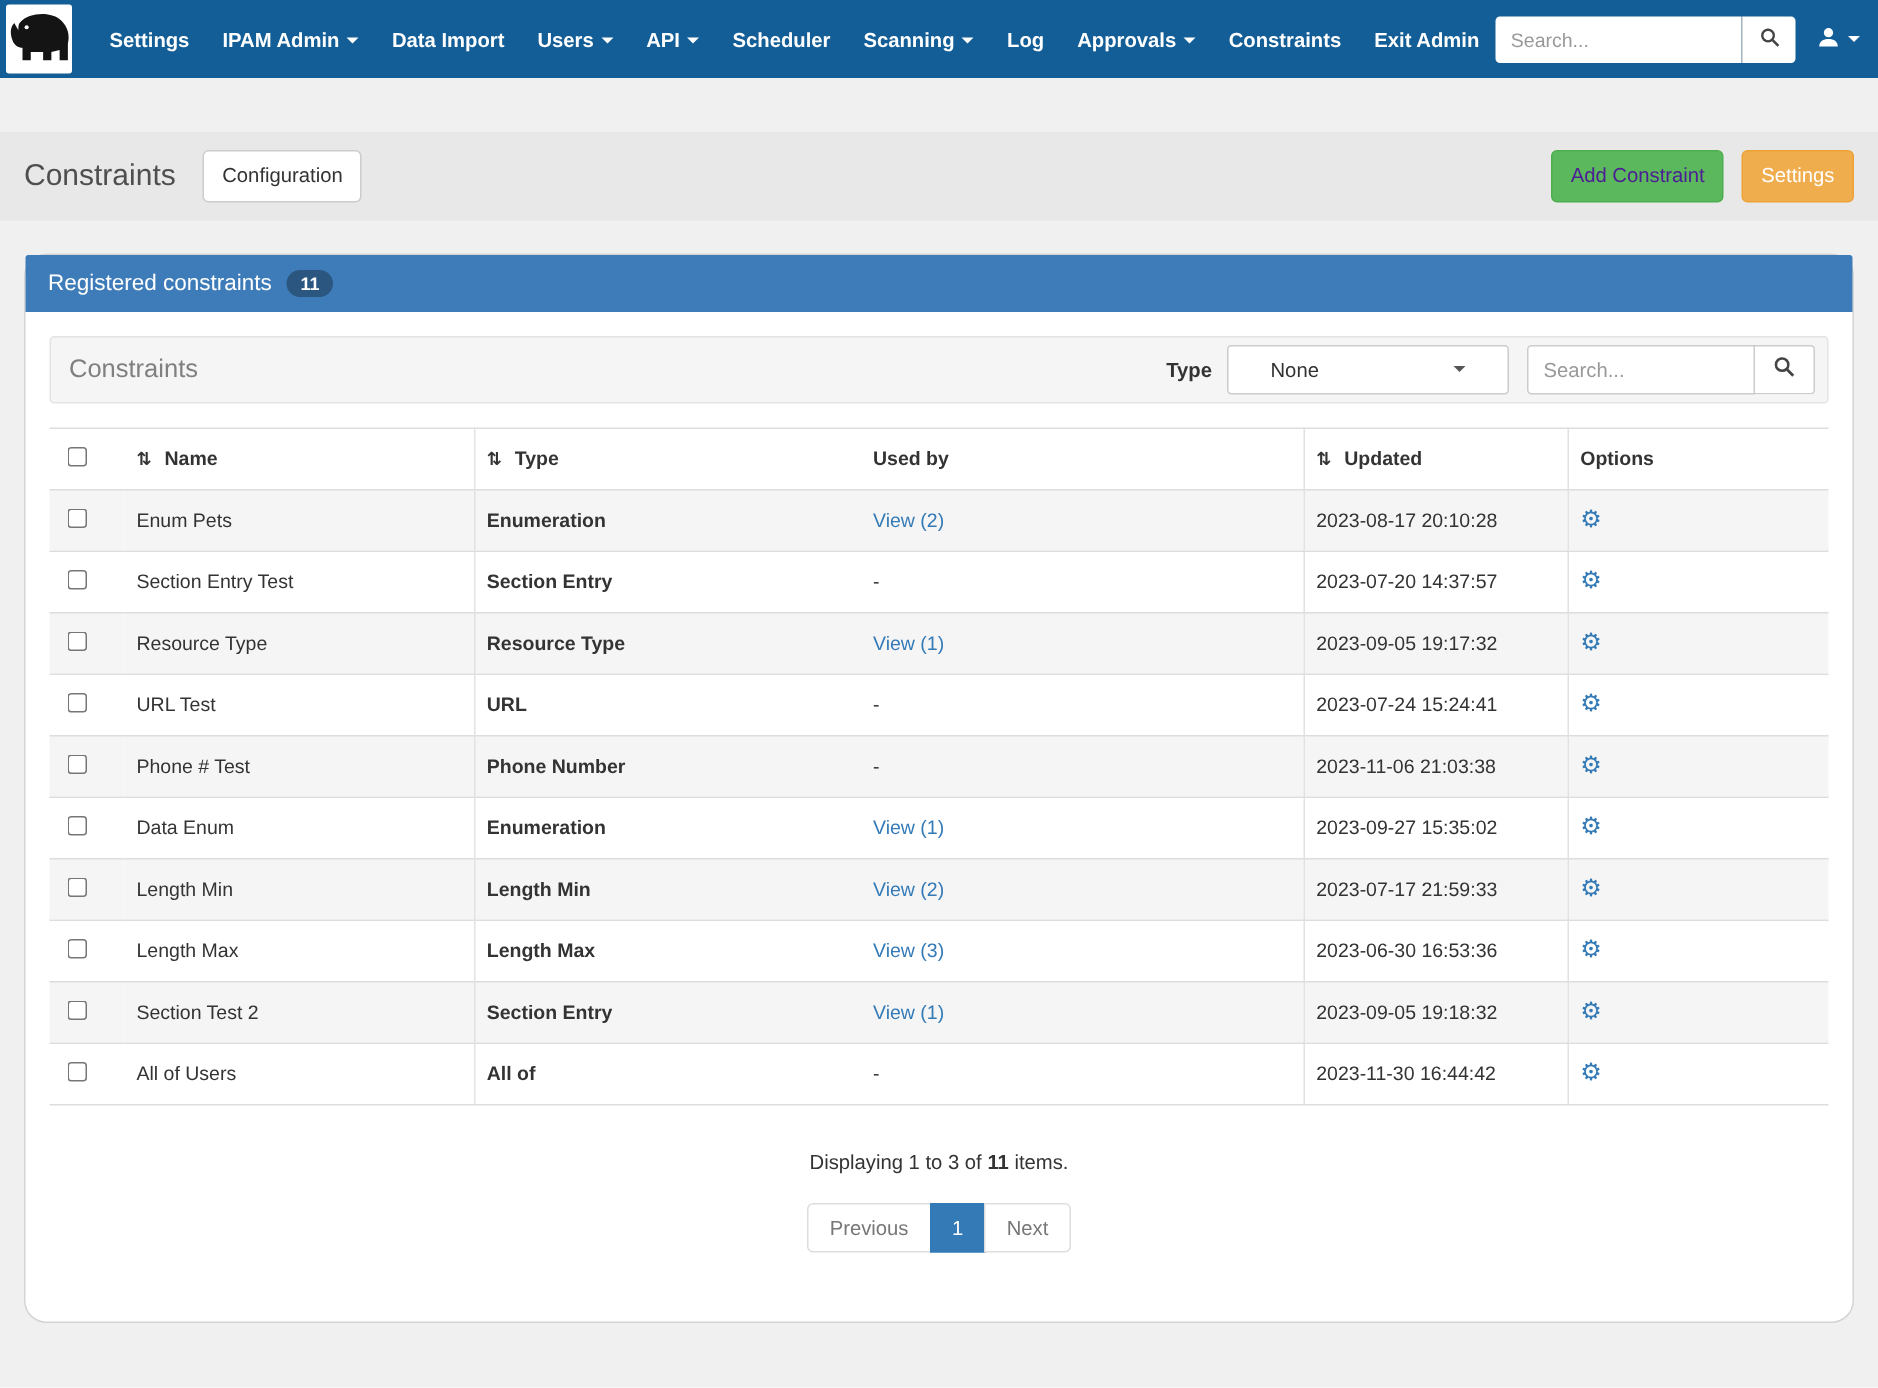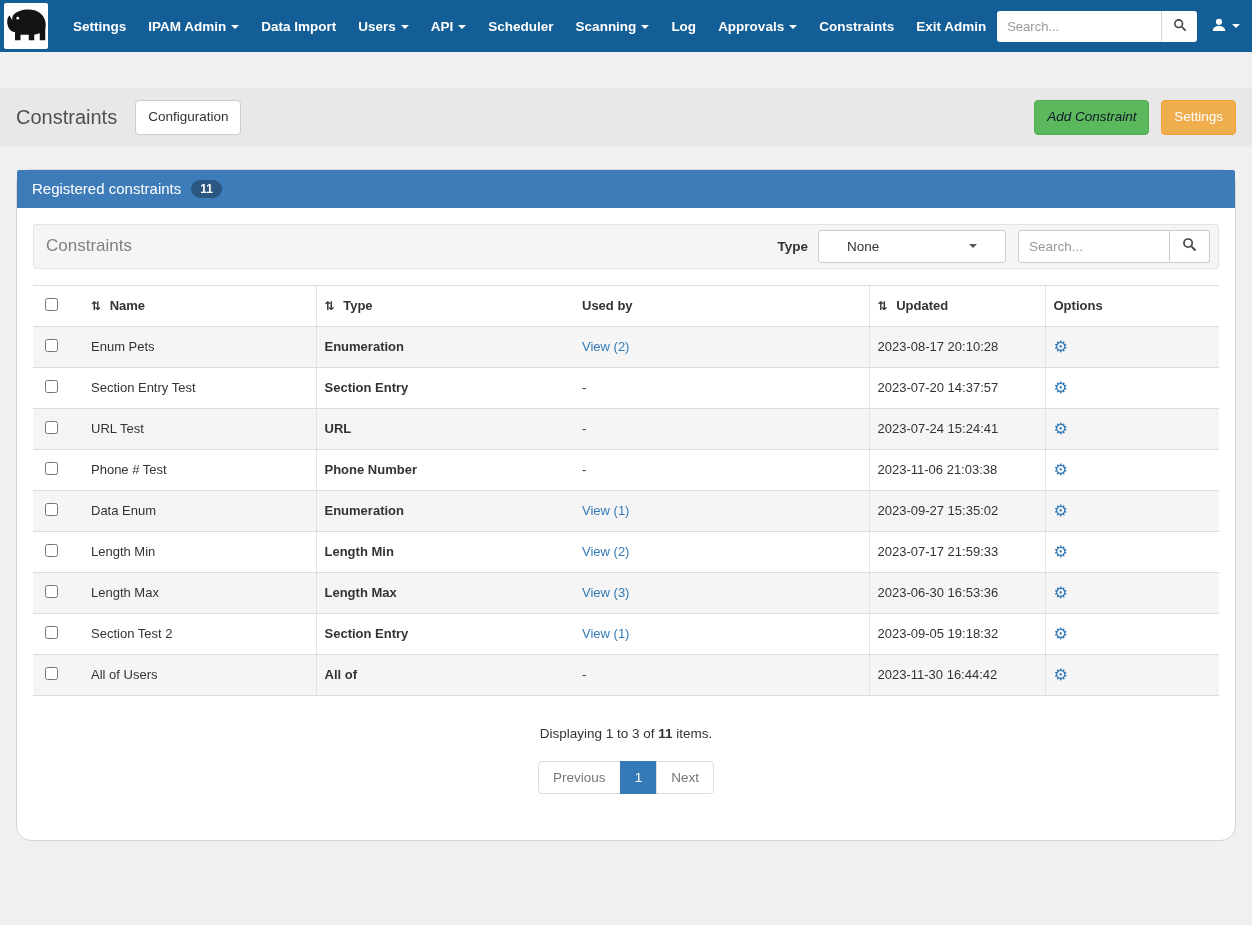--- a/index.html
+++ b/index.html
@@ -87,21 +87,21 @@
     display: inline-block;
     font-family: inherit;
     font-size: 13.5px;
     padding: 7px 12px;
     border-radius: 4px;
     border: 1px solid transparent;
     cursor: pointer;
     line-height: 1.4;
   }
   .btn-default { background: #fff; border-color: #ccc; color: #333; }
-  .btn-green { background: #5cb85c; border-color: #4cae4c; color: #0f172a; font-style: italic; }
+  .btn-green { background: #5cb85c; border-color: #4cae4c; color: #4c1d95; }
   .btn-orange { background: #f0ad4e; border-color: #eea236; color: #fff; }
   .strip-right .btn { margin-left: 8px; }
 
   
   .panel {
     margin: 22px 16px 16px 16px;
     background: #fff;
     border: 1px solid #d4d4d4;
     border-radius: 15px;
   }
@@ -353,20 +353,28 @@
           <tr>
     <td class="cb-col"><input type="checkbox" style=""></td>
     <td class="sep-r">Section Entry Test</td>
     <td class="type-col">Section Entry</td>
     <td class="sep-r">-</td>
     <td class="sep-r">2023-07-20 14:37:57</td>
     <td><span class="gear">⚙</span></td>
   </tr>
           <tr>
     <td class="cb-col"><input type="checkbox" style=""></td>
+    <td class="sep-r">Resource Type</td>
+    <td class="type-col">Resource Type</td>
+    <td class="sep-r"><a href="#" class="view-link">View (1)</a></td>
+    <td class="sep-r">2023-09-05 19:17:32</td>
+    <td><span class="gear">⚙</span></td>
+  </tr>
+          <tr>
+    <td class="cb-col"><input type="checkbox" style=""></td>
     <td class="sep-r">URL Test</td>
     <td class="type-col">URL</td>
     <td class="sep-r">-</td>
     <td class="sep-r">2023-07-24 15:24:41</td>
     <td><span class="gear">⚙</span></td>
   </tr>
           <tr>
     <td class="cb-col"><input type="checkbox" style=""></td>
     <td class="sep-r">Phone # Test</td>
     <td class="type-col">Phone Number</td>

